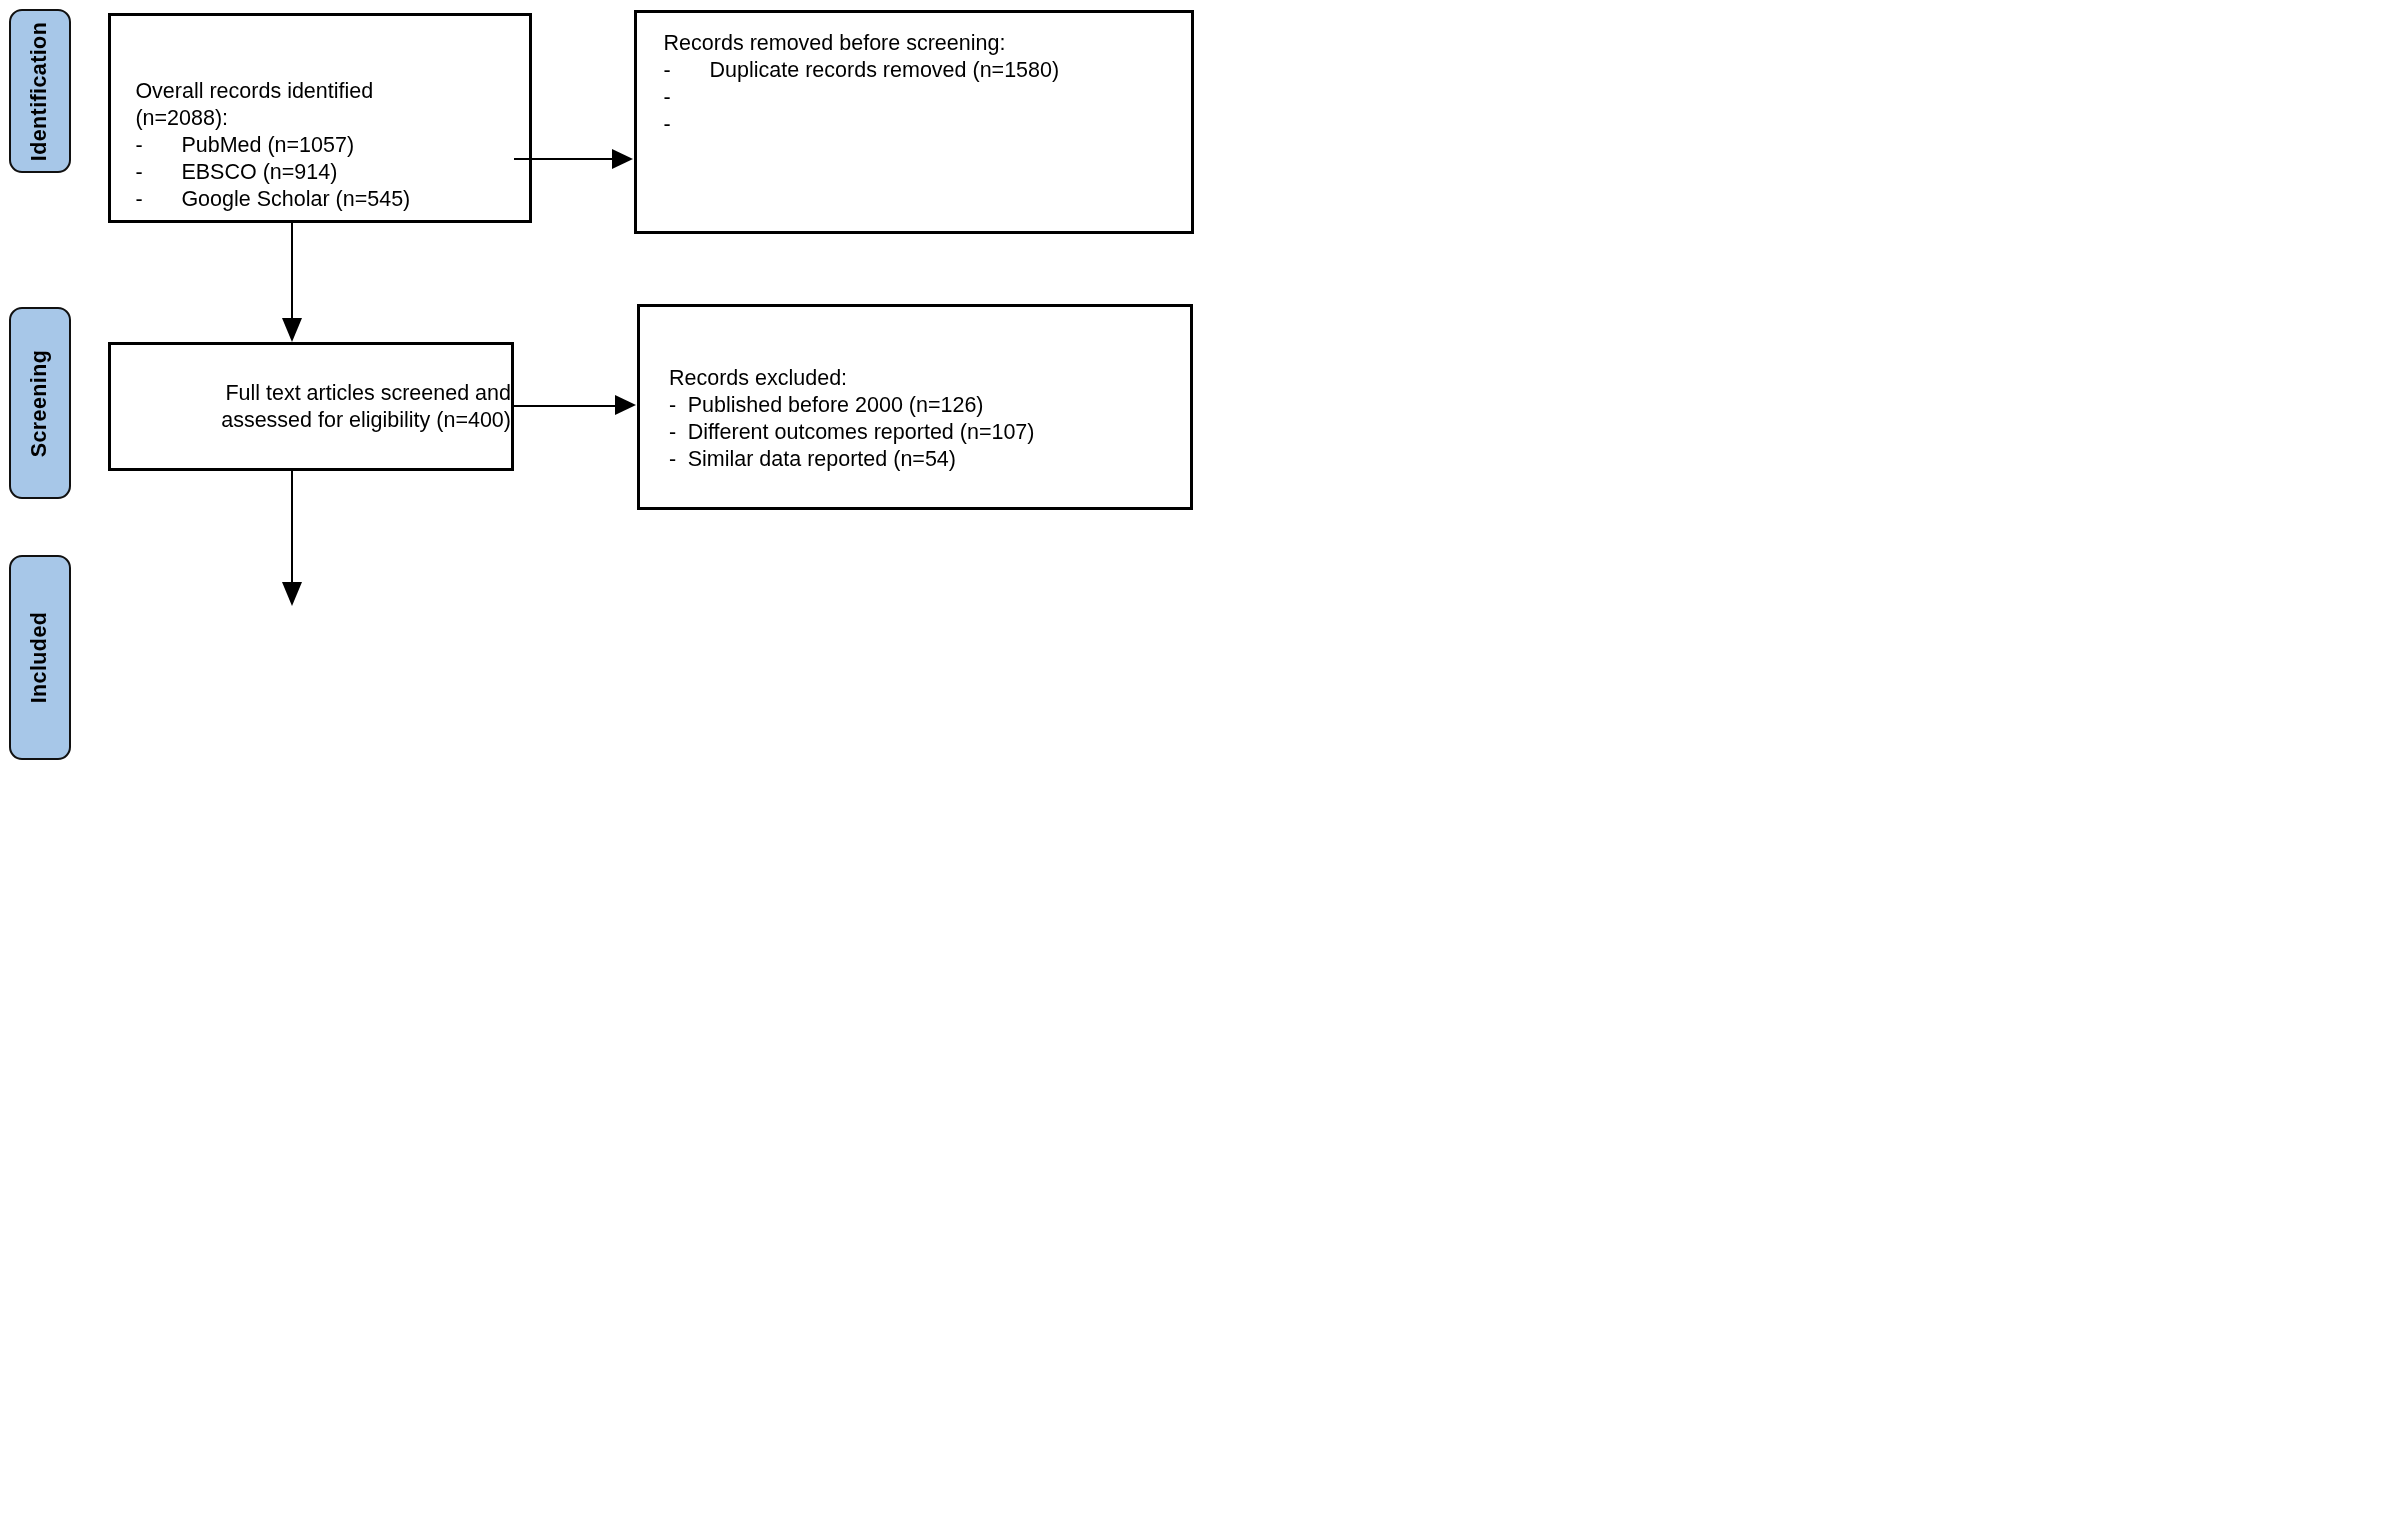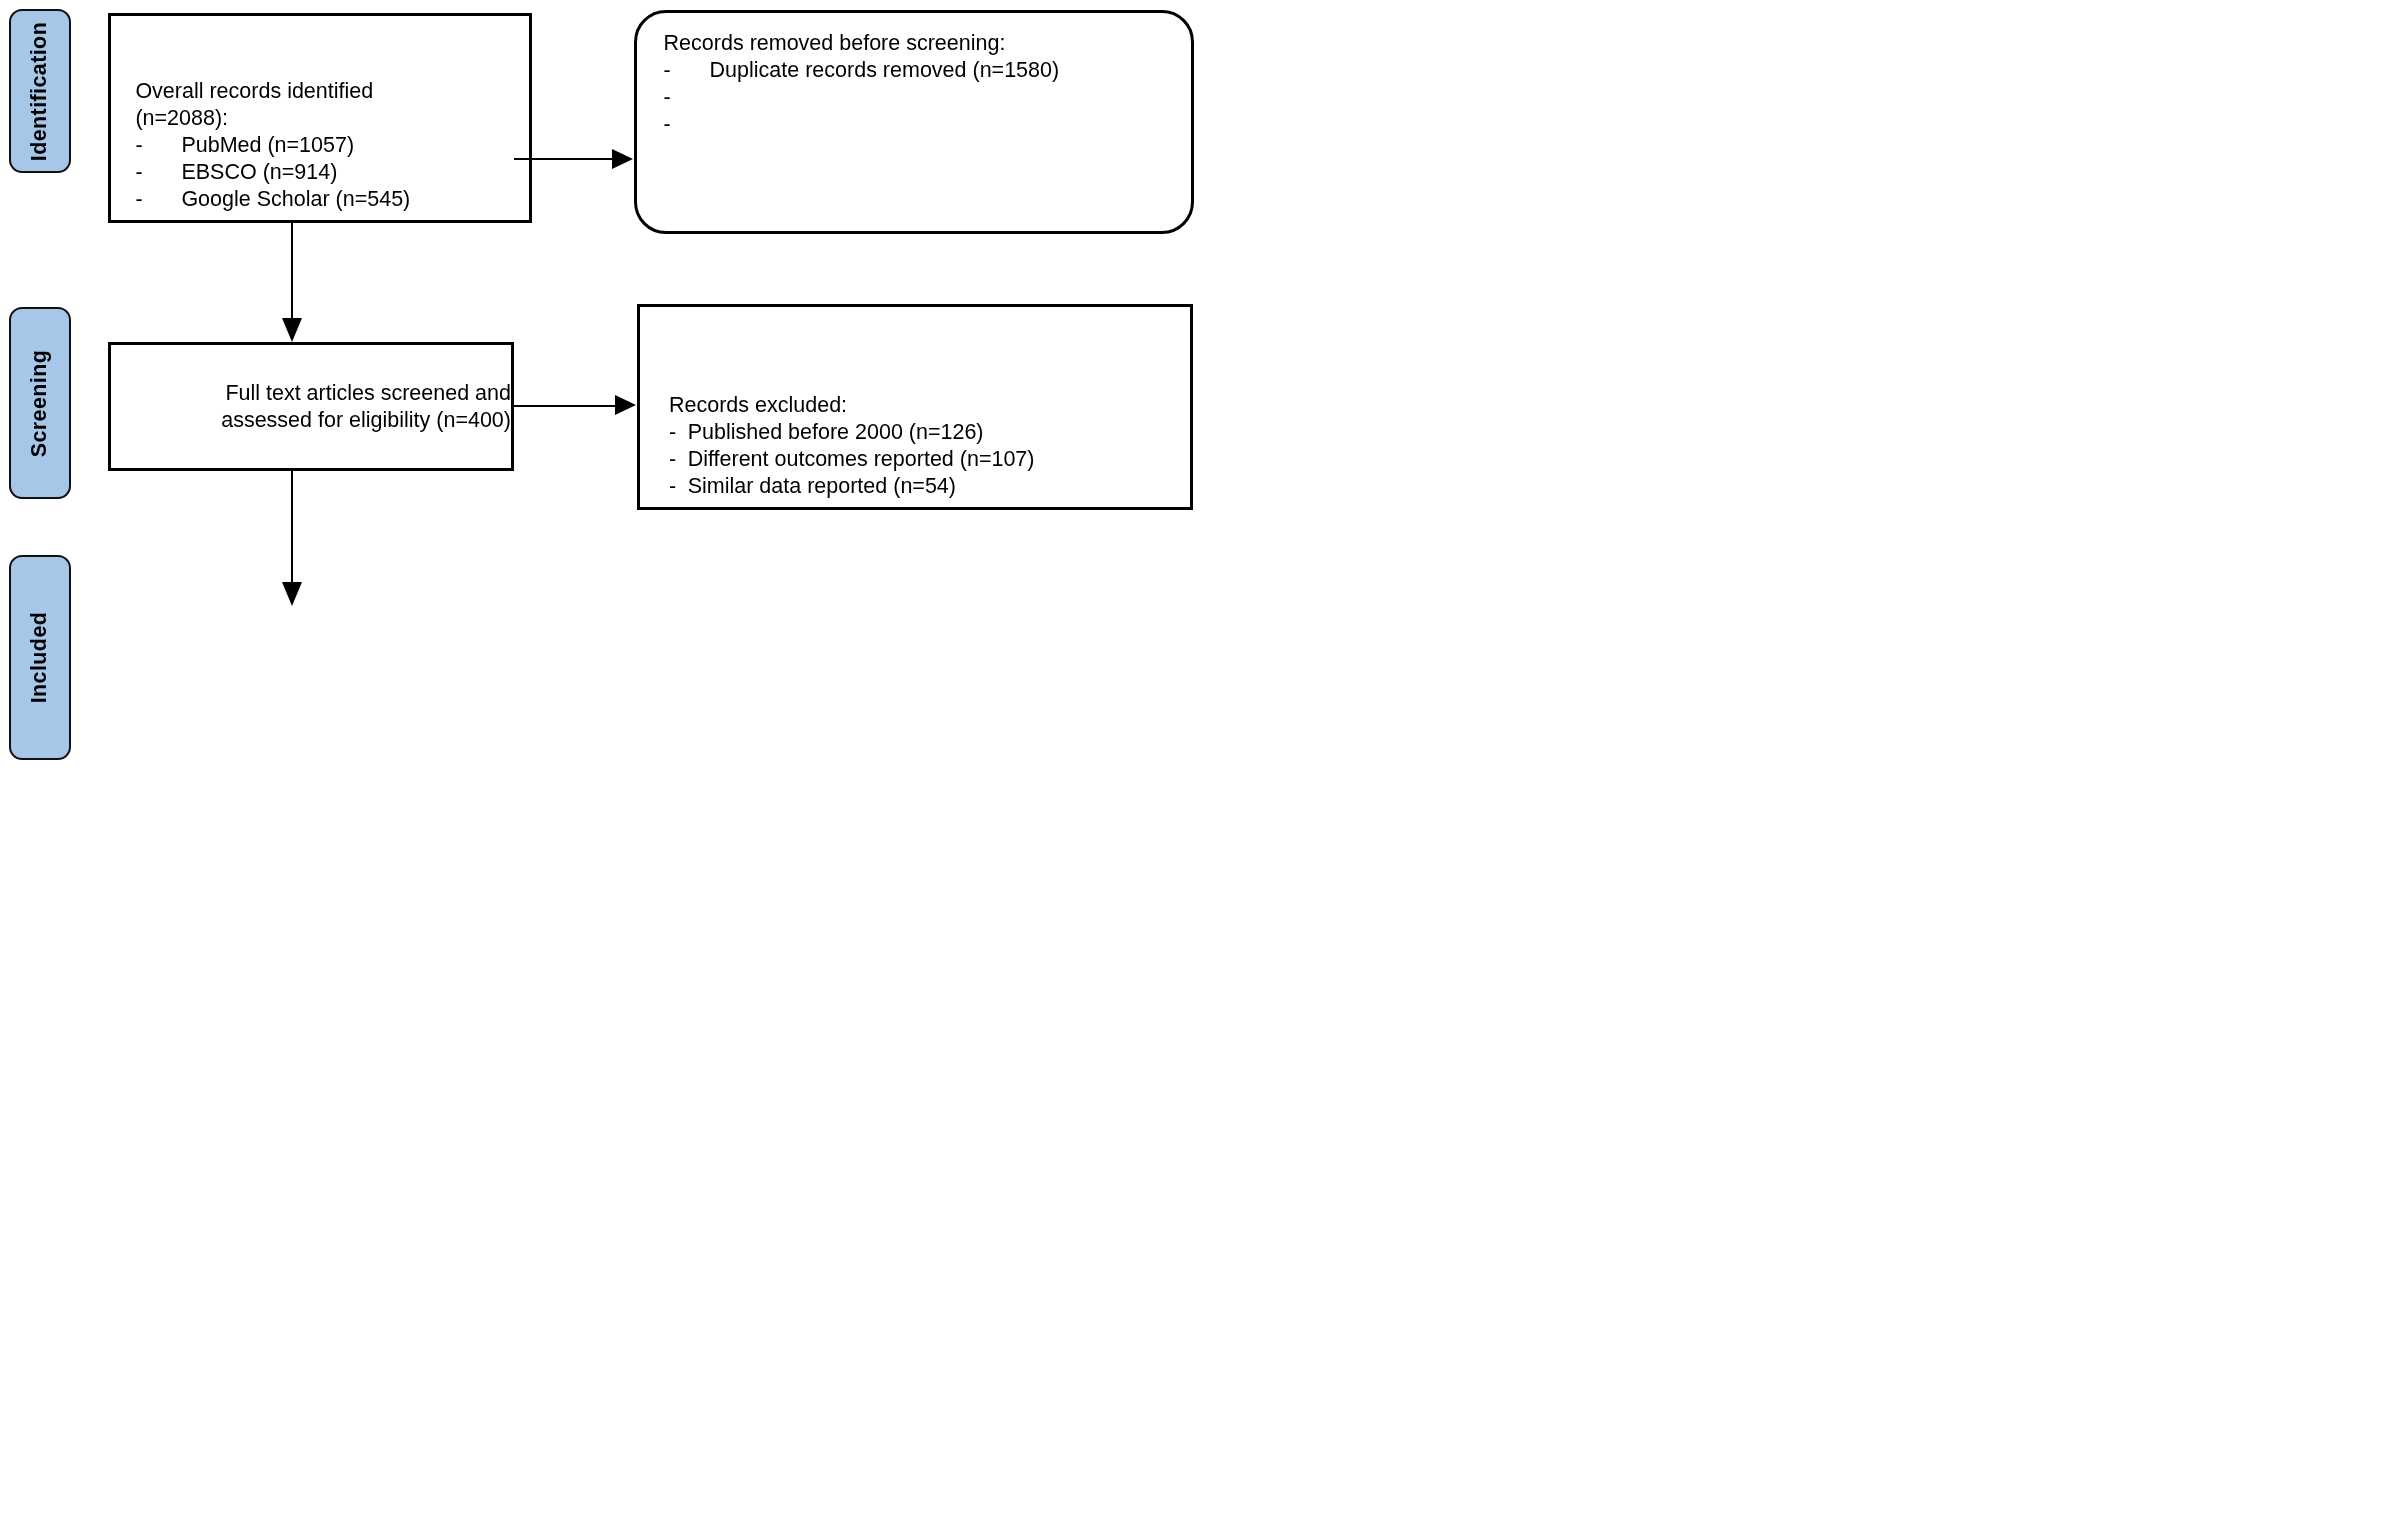--- a/index.html
+++ b/index.html
@@ -52,23 +52,23 @@
     line-height: 27px;
   }
   .box .line { white-space: nowrap; }
   .bullet-row { display: flex; align-items: flex-start; }
   .dash { flex: 0 0 auto; }
   .dash.wide { width: 46px; }
   .dash.narrow { width: 18.7px; }
   .btext { display: flex; flex-direction: column; }
 
   #box-identified { left: 108px; top: 13px;  width: 424px; height: 210px; padding: 34px 7.2px 7.2px 24.4px; justify-content: flex-end; }
-  #box-removed    { left: 634px; top: 10px;  width: 560px; height: 224px; padding: 17px 7.2px 7.2px 26.6px; justify-content: flex-start; border-radius: 32px; }
+  #box-removed    { left: 634px; top: 10px;  width: 560px; height: 224px; padding: 17px 7.2px 7.2px 26.6px; justify-content: flex-start; }
   #box-screened   { left: 108px; top: 342px; width: 406px; height: 129px; padding-left: 26px; justify-content: center; align-items: flex-end; }
-  #box-excluded   { left: 637px; top: 304px; width: 556px; height: 206px; padding: 32px 7.2px 7.2px 29px; justify-content: flex-end; }
+  #box-excluded   { left: 637px; top: 304px; width: 556px; height: 206px; padding: 32px 7.2px 7.2px 29px; justify-content: center; }
   #box-included   { left: 95px; top: 606px; width: 432px; height: 136px; padding-bottom: 21.5px; justify-content: center; align-items: center; text-align: center; }
 
   #stage-identification { left: 8.6px; top: 9.3px;  width: 62px; height: 164px; }
   #stage-screening      { left: 8.6px; top: 307px; width: 62px; height: 192px; }
   #stage-included       { left: 8.6px; top: 555px; width: 62px; height: 205px; }
 
   
   .hline { position: absolute; height: 2.2px; background: var(--arrow); }
   .vline { position: absolute; width: 2.2px; background: var(--arrow); }
   .head-right {

